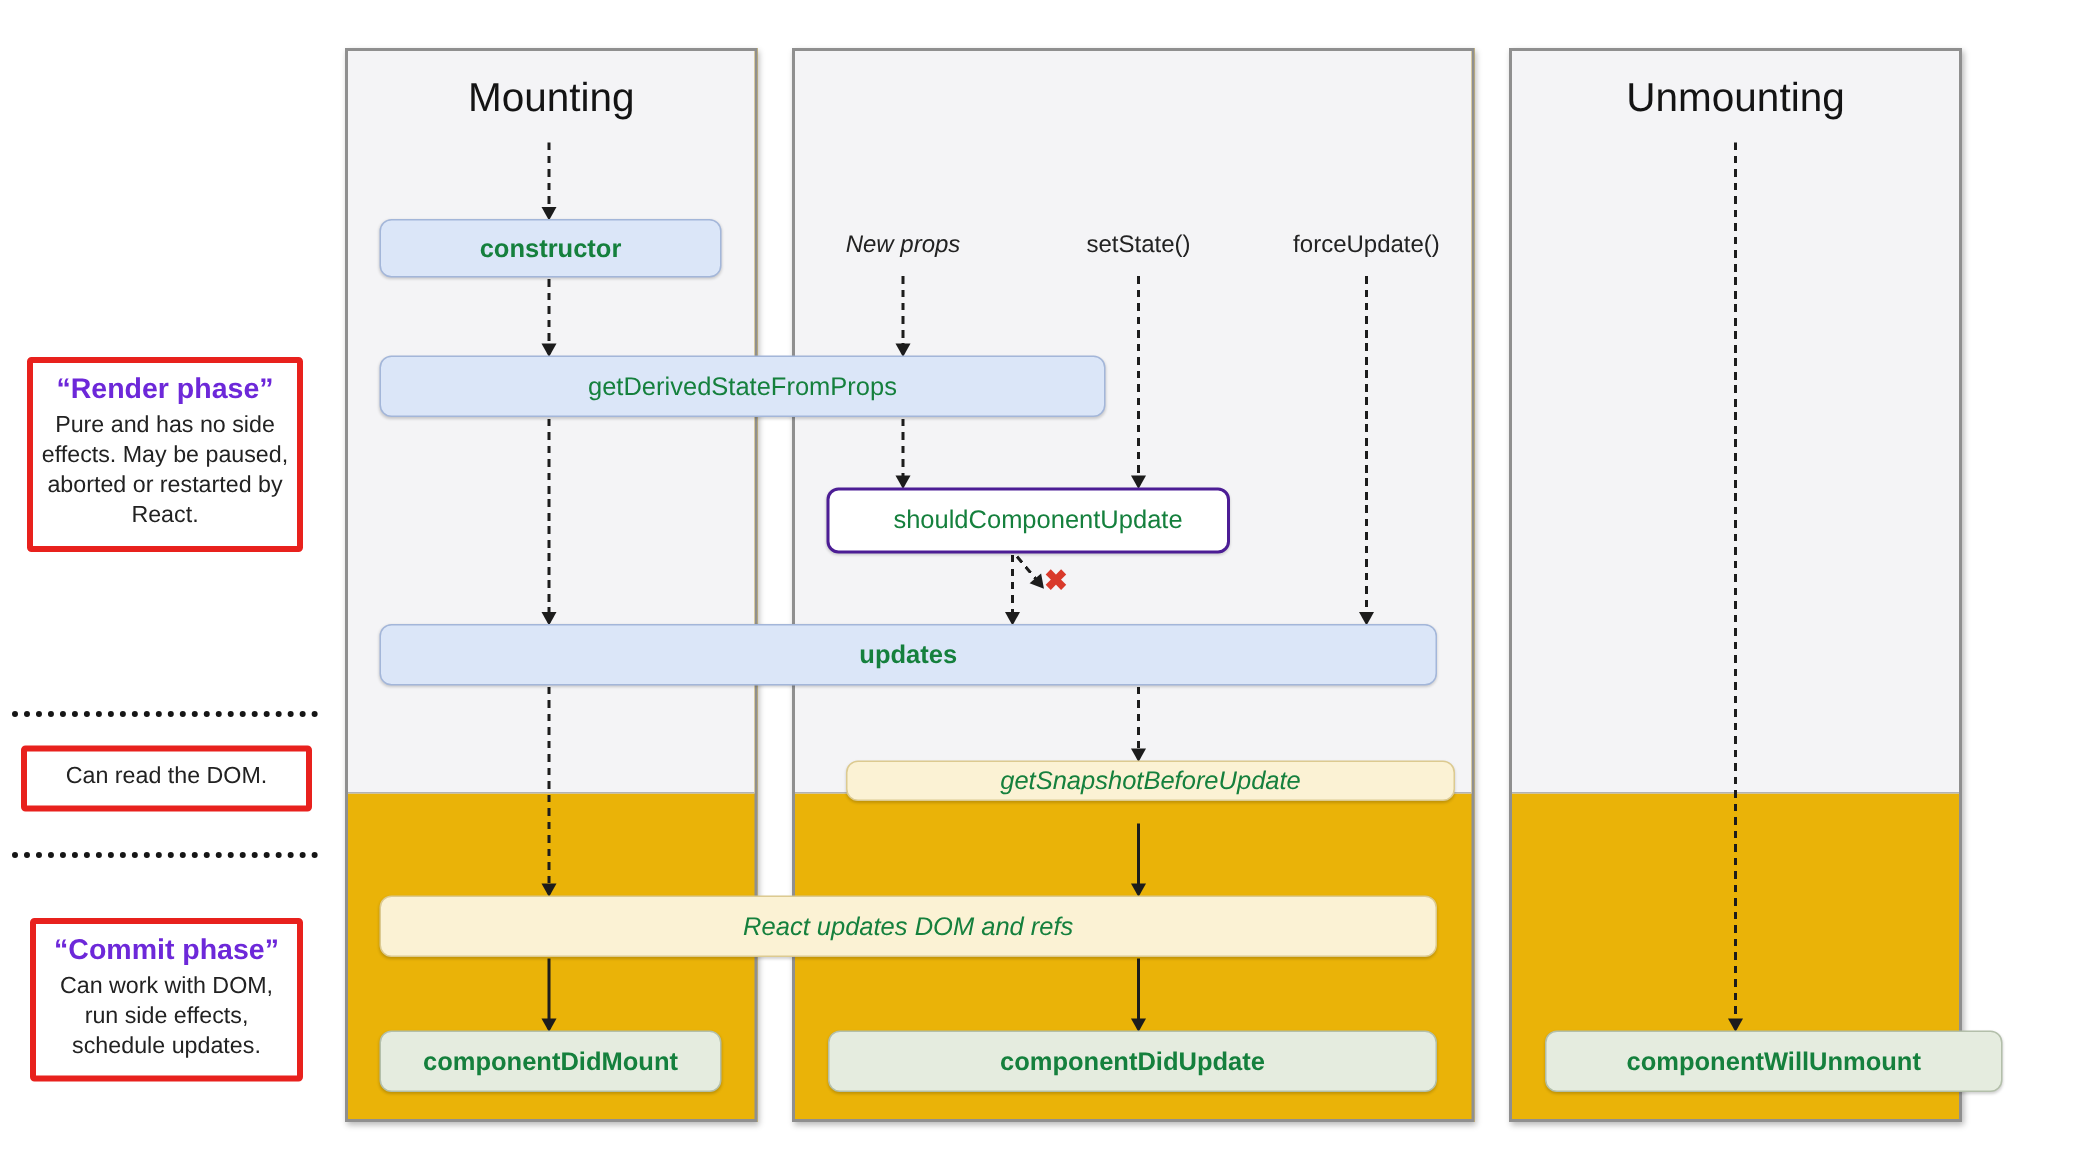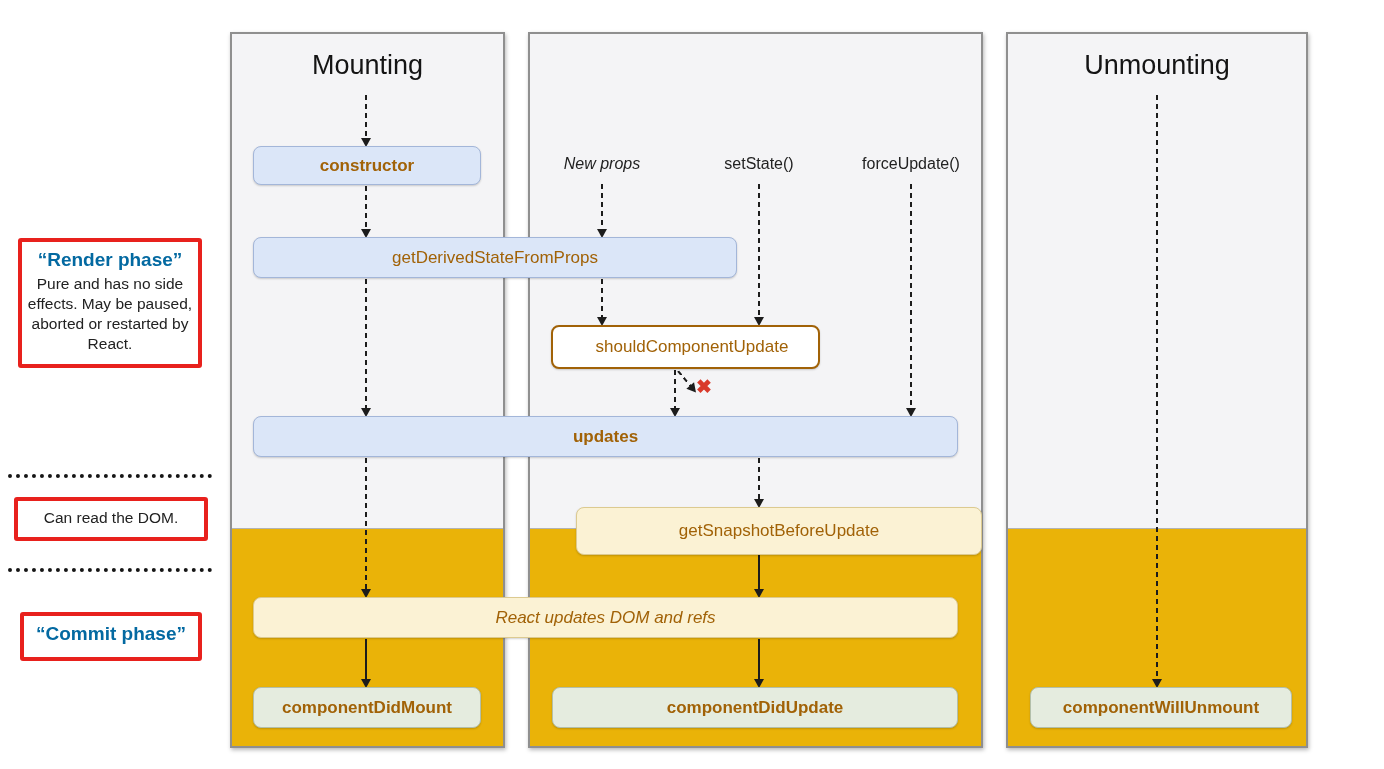--- a/index.html
+++ b/index.html
@@ -10,24 +10,24 @@
   
   .col { position:absolute; top:32px; height:716px; border:2px solid #8f8f8f;
          background:#eab308; box-shadow:1px 2px 4px rgba(0,0,0,.28); }
   .col .gray { position:absolute; left:0; top:0; width:100%; height:495px;
                background:#f4f4f6; border-bottom:1px solid #b3b3b3; }
   .col-title { position:absolute; width:100%; top:16px; text-align:center;
                font-size:27px; color:#141414; }
 
   
   .node { position:absolute; display:flex; align-items:center; justify-content:center;
-          border-radius:8px; font-size:17px; color:#a16207;
+          border-radius:8px; font-size:17px; color:#15803d;
           box-shadow:0 1px 2px rgba(0,0,0,.18); }
   .blue   { background:#dbe6f8; border:1.5px solid #a3b6d9; }
-  .white  { background:#ffffff; border:2px solid #a16207;padding-left:13px; }
+  .white  { background:#ffffff; border:2px solid #4c1d95;padding-left:13px; }
   .yellow { background:#fbf2d4; border:1.5px solid #dcca90; }
   .green  { background:#e5ecdf; border:1.5px solid #b3bfaa; }
   .bold   { font-weight:bold; }
   .italic { font-style:italic; }
 
   
   .trigger { position:absolute; width:140px; text-align:center; font-size:16px; color:#222; }
 
   
   .arr { position:absolute; width:2px; }
@@ -36,21 +36,21 @@
   .arr::after { content:""; position:absolute; bottom:-2px; left:50%;
                 transform:translateX(-50%); width:0; height:0;
                 border-left:5.5px solid transparent; border-right:5.5px solid transparent;
                 border-top:9px solid #1c1c1c; }
   .arr.diag { transform:rotate(-40deg); transform-origin:top center; }
   .xmark { position:absolute; font-size:19px; font-weight:bold; color:#d93a2b; }
 
   
   .phase { position:absolute; background:#fff; border:4px solid #e8211d; border-radius:3px;
            text-align:center; padding:7px 3px 9px; }
-  .phase .ph-title { font-size:19px; font-weight:600; color:#0369a1; margin-bottom:3px; }
+  .phase .ph-title { font-size:19px; font-weight:600; color:#6d28d9; margin-bottom:3px; }
   .phase .ph-body  { font-size:15.5px; line-height:1.3; color:#222; }
   .dotline { position:absolute; height:0; border-top:4px dotted #161616; }
 
   .watermark { position:absolute; left:1202px; top:727px; font-size:19px; color:#a3a3a3; }
 </style>
 </head>
 <body>
 
 <div class="stage">
 
@@ -90,41 +90,42 @@
   <div class="arr dash" style="left:1156px; top:95px; height:591px;"></div>
 
   <div class="node blue bold" style="left:253px; top:146px; width:228px; height:39px;">constructor</div>
 
   <div class="node blue" style="left:253px; top:237px; width:484px; height:41px;">getDerivedStateFromProps</div>
 
   <div class="node white" style="left:551px; top:325px; width:269px; height:44px;">shouldComponentUpdate</div>
 
   <div class="node blue bold" style="left:253px; top:416px; width:705px; height:41px;">updates</div>
 
-  <div class="node yellow" style="left:576px; top:507px; width:406px; height:48px;">getSnapshotBeforeUpdate</div>
+  <div class="node yellow" style="left:564px; top:507px; width:406px; height:27px;font-style:italic;">getSnapshotBeforeUpdate</div>
 
   <div class="node yellow italic" style="left:253px; top:597px; width:705px; height:41px;">React updates DOM and refs</div>
 
   <div class="node green bold" style="left:253px; top:687px; width:228px; height:41px;">componentDidMount</div>
 
   <div class="node green bold" style="left:552px; top:687px; width:406px; height:41px;">componentDidUpdate</div>
 
-  <div class="node green bold" style="left:1030px; top:687px; width:262px; height:41px;">componentWillUnmount</div>
+  <div class="node green bold" style="left:1030px; top:687px; width:305px; height:41px;">componentWillUnmount</div>
 
   <div class="phase" style="left:18px; top:238px; width:184px;">
     <div class="ph-title">“Render phase”</div>
     <div class="ph-body">Pure and has no side effects. May be paused, aborted or restarted by React.</div>
   </div>
 
   <div class="dotline" style="left:8px; top:474px; width:204px;"></div>
 
   <div class="phase" style="left:14px; top:497px; width:194px;">
     <div class="ph-body">Can read the DOM.</div>
   </div>
 
   <div class="dotline" style="left:8px; top:568px; width:204px;"></div>
 
   <div class="phase" style="left:20px; top:612px; width:182px;">
     <div class="ph-title">“Commit phase”</div>
+    <div class="ph-body">Can work with DOM, run side effects, schedule updates.</div>
   </div>
 
 
 </div>
 
 </body></html>

